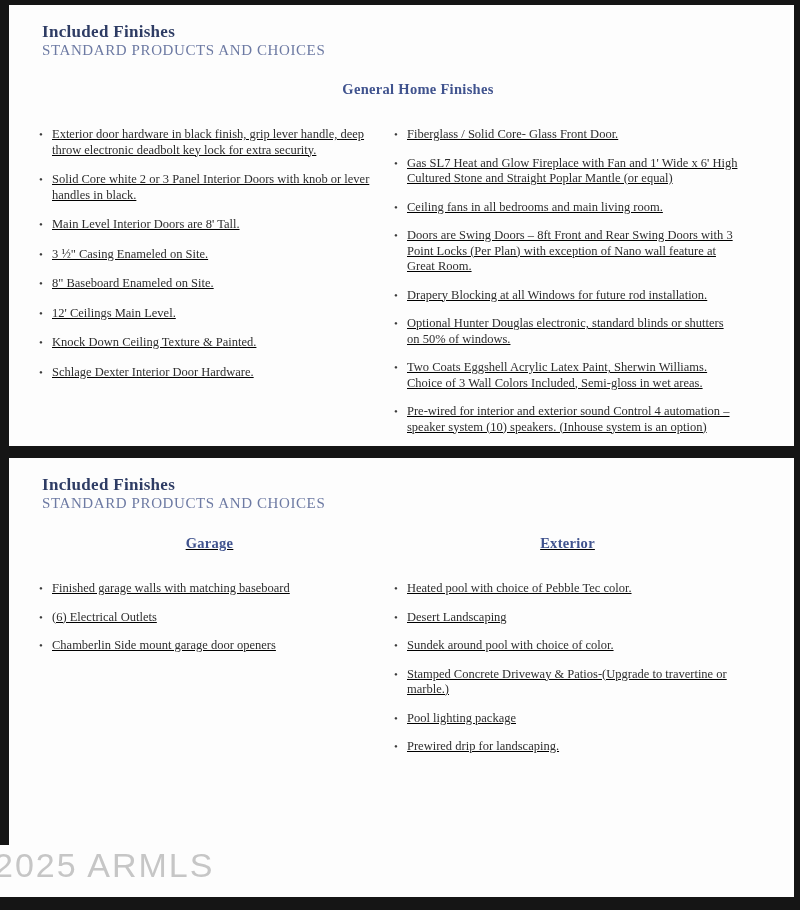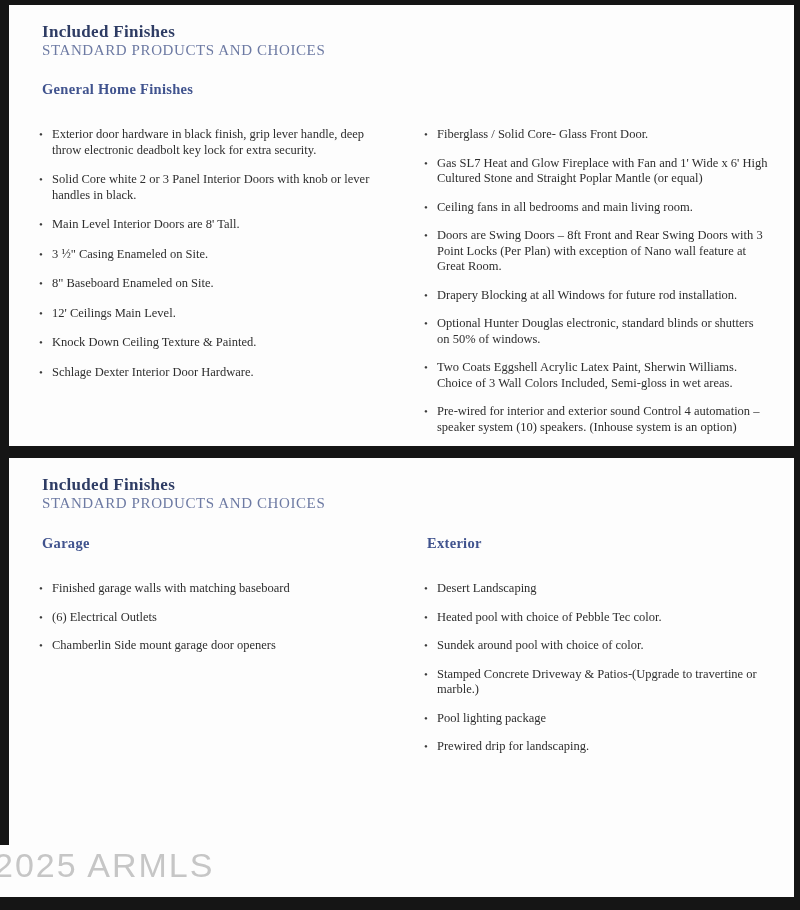--- a/index.html
+++ b/index.html
@@ -22,29 +22,30 @@
     letter-spacing:0.3px; line-height:20px;
   }
   .titles h2 {
     font-size:15px; font-weight:normal; color:#6d7aa3;
     letter-spacing:0.6px; line-height:16px;
   }
 
   .section-heading {
     font-size:14.5px; font-weight:bold; color:#40538e;
     letter-spacing:0.3px;
+    text-align:center;
   }
   .card1 .section-heading { margin:23px 0 0 33px; }
 
-  .columns { display:flex; }
+  .columns { display:flex;text-decoration:underline; }
   .card1 .columns { margin-top:29px; }
   .card2 .columns { margin-top:24px; }
 
   .col-a { width:368px; padding-left:29px; }
-  .col-b { width:345px; margin-left:46px; }
+  .col-b { width:345px; margin-left:16px; }
 
   .col-heading-row { padding-left:4px; }
 
   ul.bullets { list-style:none; }
   .card2 ul.bullets { margin-top:29px; }
   ul.bullets li {
     position:relative; padding-left:14px; margin-bottom:13px;
     font-size:12.5px; line-height:15.5px; color:#2e2e2e;
   }
   .card1 .col-a li { margin-bottom:14px; }
@@ -119,22 +120,22 @@
             <li>Finished garage walls with matching baseboard</li>
             <li>(6) Electrical Outlets</li>
             <li>Chamberlin Side mount garage door openers</li>
           </ul>
       </div>
       <div class="col-b">
         <div class="col-heading-row">
           <h3 class="section-heading">Exterior</h3>
         </div>
         <ul class="bullets">
+            <li>Heated pool with choice of Pebble Tec color.</li>
             <li>Desert Landscaping</li>
-            <li>Heated pool with choice of Pebble Tec color.</li>
             <li>Sundek around pool with choice of color.</li>
             <li>Stamped Concrete Driveway &amp; Patios-(Upgrade to travertine or marble.)</li>
             <li>Pool lighting package</li>
             <li>Prewired drip for landscaping.</li>
           </ul>
       </div>
     </div>
   </section>
 
   <div class="watermark-patch"></div>

